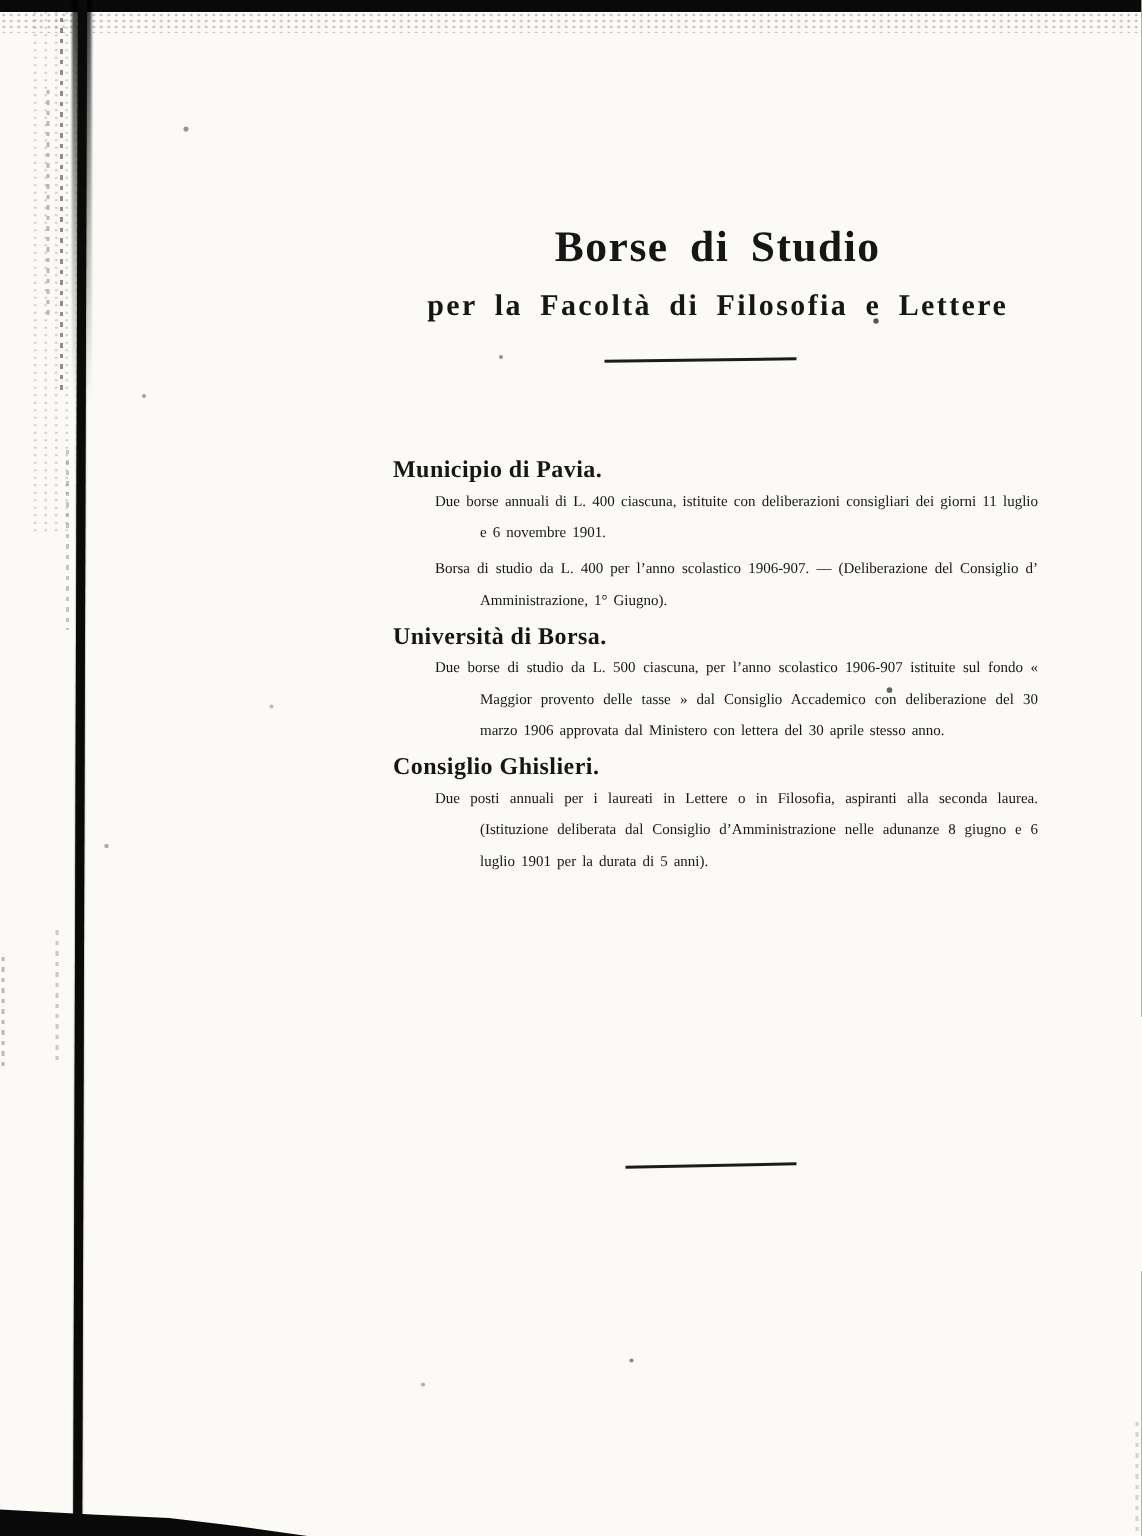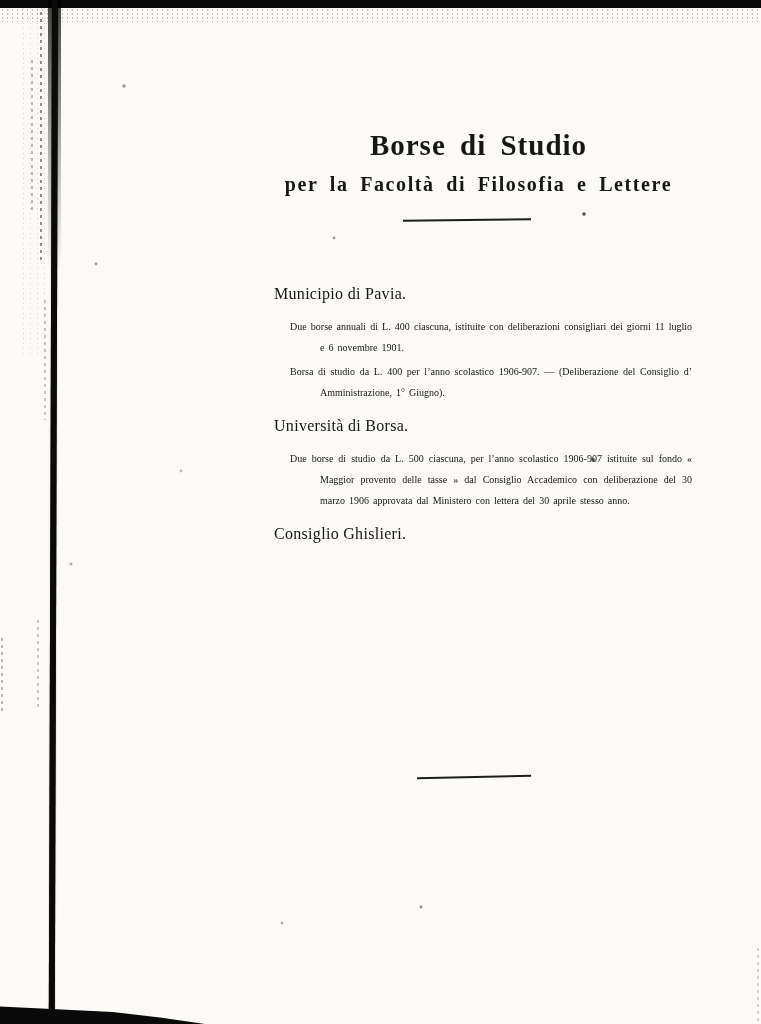--- a/index.html
+++ b/index.html
@@ -62,21 +62,21 @@
       333px 237px 0 0.4px rgba(0,0,0,.4),
       420px 906px 0 0.4px rgba(0,0,0,.45),
       123px 85px  0 0.7px rgba(0,0,0,.4),
       95px 263px  0 0.4px rgba(0,0,0,.35),
       70px 563px  0 0.5px rgba(0,0,0,.3),
       281px 922px 0 0.4px rgba(0,0,0,.3),
       180px 470px 0 0.4px rgba(0,0,0,.25);
   }
   
   .content{
-    position:absolute;left:262px;top:128px;width:433px;
+    position:absolute;left:262px;top:148px;width:433px;
   }
   .doc-title{
     margin:0;
     font-size:29px;line-height:34px;
     font-weight:bold;
     letter-spacing:1px;word-spacing:6px;
     text-align:center;
   }
   .doc-subtitle{
     margin:9px 0 0 0;
@@ -90,23 +90,23 @@
     width:128px;
     margin:22px 0 62px 141px;
     transform:rotate(-0.7deg);
   }
   .rule-bottom{
     position:absolute;left:417px;top:776px;width:114px;
     transform:rotate(-1.2deg);
   }
   section{margin:2px 0 3px 0;}
   .sec-heading{
-    margin:12px;
+    margin:0;
     font-size:16px;line-height:21px;
-    font-weight:normal;
+    font-weight:bold;
     letter-spacing:.3px;
   }
   .sec-body{
     margin:0 0 0 58px;
     width:372px;
     font-size:10px;line-height:21px;
     text-indent:-30px;
     text-align:justify;
     hyphens:auto;
     -webkit-hyphens:auto;
@@ -146,18 +146,19 @@
       <p class="sec-body" lang="it">Borsa di studio da L. 400 per l’anno scolastico 1906-907. — (Deliberazione del Consiglio d’ Amministrazione, 1° Giugno).</p>
     </section>
 
     <section>
       <h3 class="sec-heading">Università di Borsa.</h3>
       <p class="sec-body" lang="it">Due borse di studio da L. 500 ciascuna, per l’anno scolastico 1906-907 istituite sul fondo « Maggior provento delle tasse » dal Consiglio Accademico con deliberazione del 30 marzo 1906 approvata dal Ministero con lettera del 30 aprile stesso anno.</p>
     </section>
 
     <section>
       <h3 class="sec-heading">Consiglio Ghislieri.</h3>
+      <p class="sec-body" lang="it">Due posti annuali per i laureati in Lettere o in Filosofia, aspiranti alla seconda laurea. (Istituzione deliberata dal Consiglio d’Amministrazione nelle adunanze 8 giugno e 6 luglio 1901 per la durata di 5 anni).</p>
     </section>
   </div>
 
   <div class="rule rule-bottom"></div>
 
 </div>
 
 </body></html>

